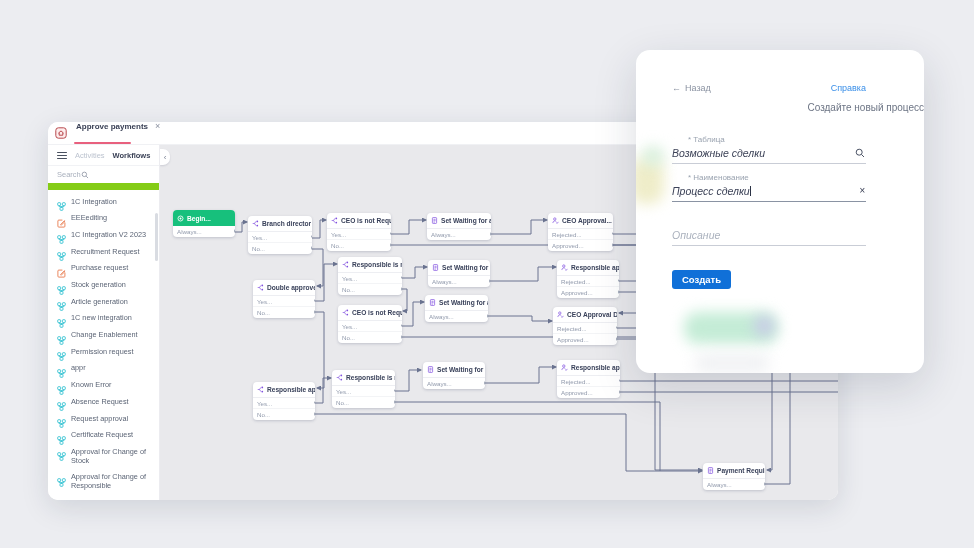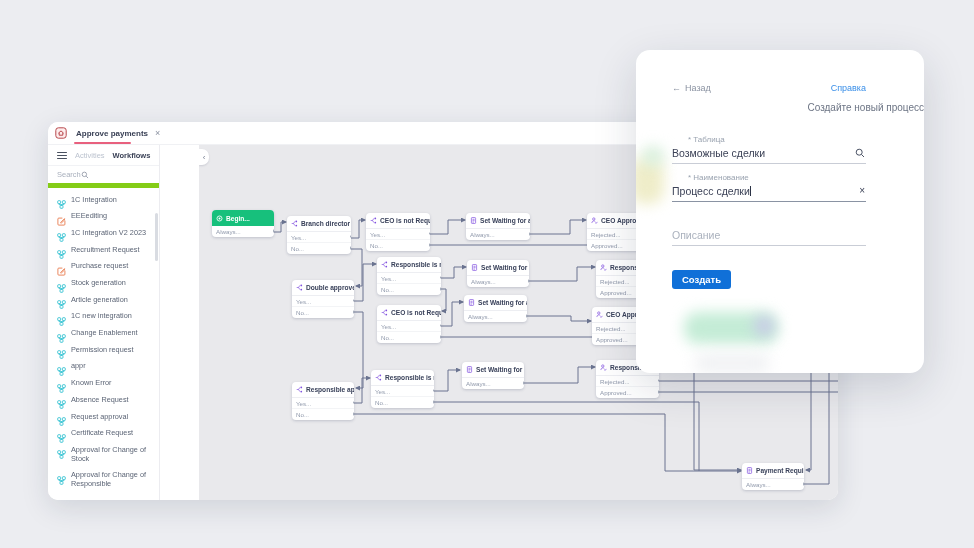--- a/index.html
+++ b/index.html
@@ -4,37 +4,37 @@
 <style>
   * { margin:0; padding:0; box-sizing:border-box; }
   html,body { width:974px; height:548px; }
   body { font-family:"Liberation Sans", sans-serif; background:#ecedf1; position:relative; overflow:hidden; }
 
   
   .app-window { position:absolute; left:48px; top:122px; width:790px; height:378px;
     background:#fff; border-radius:10px; box-shadow:0 8px 28px rgba(25,35,65,.13); overflow:hidden; }
   .tabbar { height:23px; background:#fff; display:flex; align-items:center; border-bottom:1px solid #f0f1f4; }
   .home-btn { width:26px; display:flex; justify-content:center; align-items:center; cursor:pointer; }
-  .tab { position:relative; height:100%; display:flex; align-items:center; gap:7px; padding:0 10px 0 2px; }
+  .tab { position:relative; height:100%; display:flex; align-items:flex-start; gap:7px; padding:0 10px 0 2px; }
   .tab-label { font-size:8px; font-weight:700; color:#3a4156; }
   .tab-close { font-size:9px; color:#8a91a0; cursor:pointer; line-height:1; }
   .tab-underline { position:absolute; left:0; bottom:0; width:57px; height:2.5px; background:#e8607e; border-radius:2px; }
 
-  .window-body { display:flex; height:400px;gap:39px; }
+  .window-body { display:flex; height:400px; }
 
   
   .sidebar { width:112px; background:#fff; border-right:1px solid #ececf0; display:flex; flex-direction:column; position:relative; }
   .side-head { display:flex; align-items:center; gap:8px; padding:6px 8px 5px 9px; }
   .hamburger { display:flex; flex-direction:column; gap:1.5px; width:10px; cursor:pointer; }
   .hamburger i { height:1.4px; background:#49505f; border-radius:1px; }
   .side-tab { font-size:7.5px; cursor:pointer; }
   .side-tab.inactive { color:#bcc3cf; }
   .side-tab.active { color:#3a4156; font-weight:700; }
   .search-row { display:flex; align-items:center; padding:4px 8px 4px 9px;
-    border-top:1px solid #f1f2f5; border-bottom:5px solid #84cc16; }
+    border-top:1px solid #f1f2f5; border-bottom:7px solid #84cc16; }
   .search-ph { font-size:7.5px; color:#a9b0bd; }
   .side-list { flex:1; overflow:hidden; padding-top:3px; }
   .side-item { display:flex; align-items:flex-start; gap:5px; padding:3.6px 6px 3.6px 9px; cursor:pointer; }
   .si-icon { flex:0 0 auto; width:9px; height:9px; margin-top:.5px; }
   .si-label { font-size:7.3px; color:#5b6475; line-height:1.25; }
   .side-scroll { position:absolute; right:1px; top:68px; width:3px; height:48px; background:#d9dce2; border-radius:2px; }
 
   
   .canvas { position:relative; flex:1; background:#e9e9ec; overflow:hidden; }
   .collapse-tab { position:absolute; left:0; top:4px; width:10px; height:16px; background:#fff;
@@ -71,21 +71,21 @@
   .back-link { display:flex; align-items:center; gap:4px; font-size:9px; color:#8b93a2; cursor:pointer; }
   .help-link { font-size:9px; color:#3a8fe8; cursor:pointer; }
   .panel-title { text-align:center; font-size:26px; font-weight:700; letter-spacing:.4px; color:#333b4f; margin-top:21px; }
   .panel-sub { text-align:right; font-size:10px; color:#6d7585; margin-top:9px; }
   .field { margin:0 58px 0 36px; position:relative; }
   .field.f1 { margin-top:22px; }
   .field.f2 { margin-top:9px; }
   .field.f3 { margin-top:24px; }
   .field label { display:block; font-size:8px; color:#9aa3b0;margin-left:16px; }
   .input-line { display:flex; align-items:center; justify-content:space-between; padding:3px 1px 4px 0;
-    border-bottom:1px solid #c9cdd6; }
+    border-bottom:1px solid #c9cdd6;font-style:italic; }
   .input-line.active { border-bottom-color:#8a93a3; }
   .input-val { font-size:10.5px; color:#3c4257; }
   .input-val.ph { color:#aab1bd; }
   .caret { display:inline-block; width:1px; height:10px; background:#2b3245; vertical-align:-1px; }
   .clear-x { font-size:10px; color:#3c4257; cursor:pointer; line-height:1; }
   .create-btn { margin:24px 0 0 36px; background:#1070d8; color:#fff; border:none; border-radius:3px;
     font-family:"Liberation Sans", sans-serif; font-size:9.5px; font-weight:700; padding:4px 10px; cursor:pointer; }
 </style>
 </head>
 <body>

